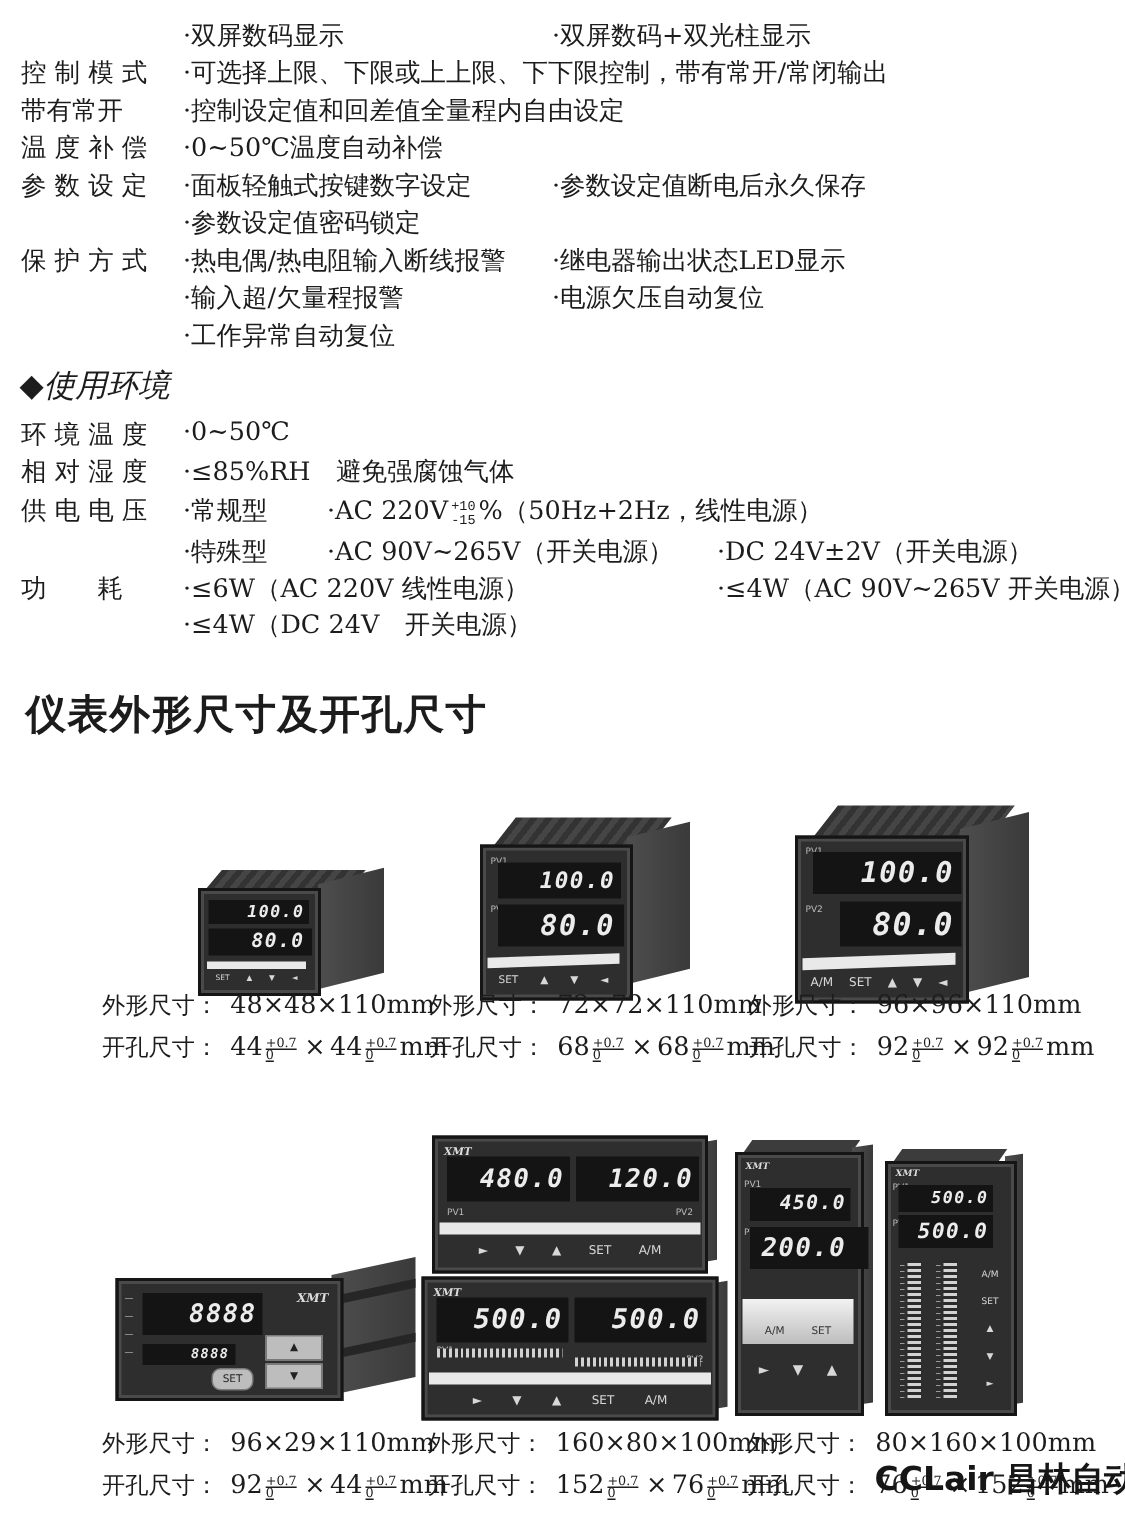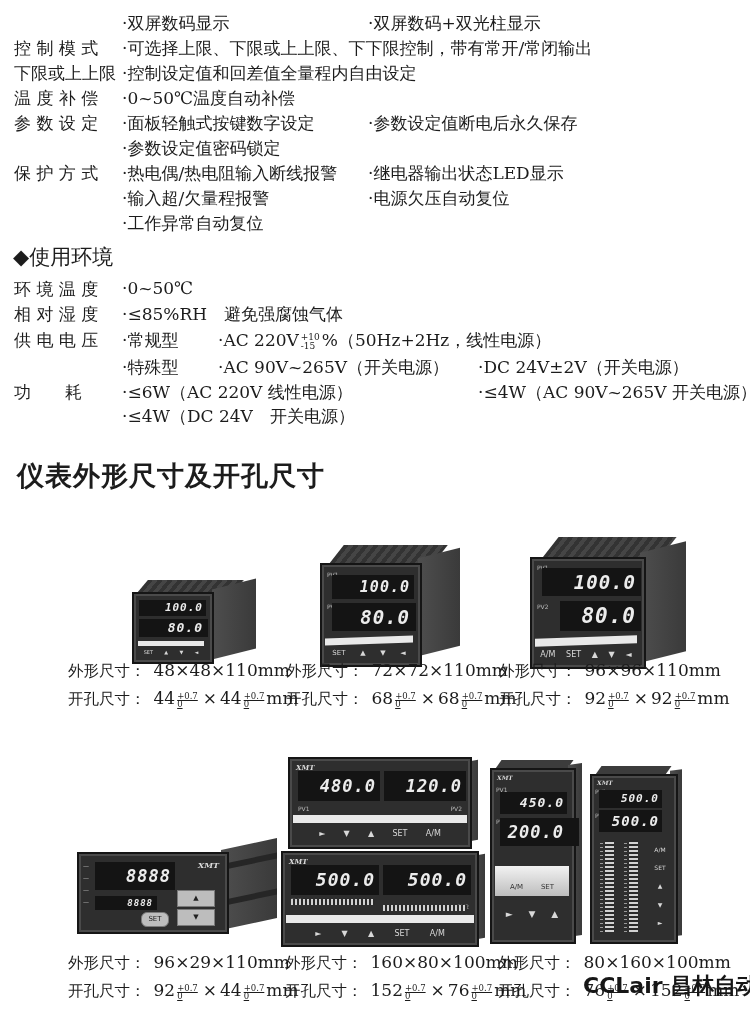--- a/index.html
+++ b/index.html
@@ -5,28 +5,28 @@
   html,body{margin:0;padding:0;background:#ffffff;}
   .page{position:relative;width:750px;height:1020px;background:#fff;overflow:hidden;
         font-family:"DejaVu Serif","Liberation Serif",serif;color:#1c1c1c;}
   
   .srow{position:absolute;left:0;width:750px;height:25px;font-size:17px;white-space:nowrap;}
   .slabel{position:absolute;left:14px;width:106px;}
   .scol1{position:absolute;left:122px;}
   .scol2{position:absolute;left:368px;}
   .scol2b{position:absolute;left:478px;}
   .sval{position:absolute;left:218px;}
-  .env-head{position:absolute;left:13px;top:243px;font-size:21px;}
+  .env-head{position:absolute;left:13px;top:243px;font-size:21px;font-style:italic;}
   .sec-title{position:absolute;left:17px;top:458px;font-size:27px;font-weight:bold;
              font-family:"DejaVu Sans","Liberation Sans",sans-serif;letter-spacing:1px;}
   
   .tolstack{display:inline-block;vertical-align:-3px;line-height:1;font-size:8.5px;margin:0 2px;text-align:left;text-decoration:underline;}
   .tolstack span{display:block;}
   .envtol{display:inline-block;vertical-align:-3px;line-height:1;font-size:9px;margin:0 2px;text-align:left;}
-  .envtol span{display:block;}
+  .envtol span{display:block;font-family:Liberation Mono, monospace;}
   
   .dimcard{position:absolute;width:225px;font-size:17px;}
   .dimline{height:28px;white-space:nowrap;}
   .dimlabel{font-size:15.5px;margin-right:8px;}
   .times{margin:0 3px;}
   
   .inst{position:absolute;}
   .i-roof{position:absolute;background:#3c3c3c;}
   .i-side{position:absolute;background:linear-gradient(90deg,#4e4e4e,#3a3a3a);}
   .vents{background:repeating-linear-gradient(90deg,#333 0 5px,#454545 5px 10px);}
@@ -57,21 +57,21 @@
   <div class="srow" style="top:12px">
       <span class="slabel"></span>
       <span class="scol1">·双屏数码显示</span>
       <span class="scol2">·双屏数码+双光柱显示</span>
     </div>
   <div class="srow" style="top:37px">
       <span class="slabel">控 制 模 式</span>
       <span class="scol1">·可选择上限、下限或上上限、下下限控制，带有常开/常闭输出</span>
     </div>
   <div class="srow" style="top:62px">
-      <span class="slabel">下限或上上限</span>
+      <span class="slabel">带有常开</span>
       <span class="scol1">·控制设定值和回差值全量程内自由设定</span>
     </div>
   <div class="srow" style="top:87px">
       <span class="slabel">温 度 补 偿</span>
       <span class="scol1">·0~50℃温度自动补偿</span>
     </div>
   <div class="srow" style="top:112px">
       <span class="slabel">参 数 设 定</span>
       <span class="scol1">·面板轻触式按键数字设定</span>
       <span class="scol2">·参数设定值断电后永久保存</span>

